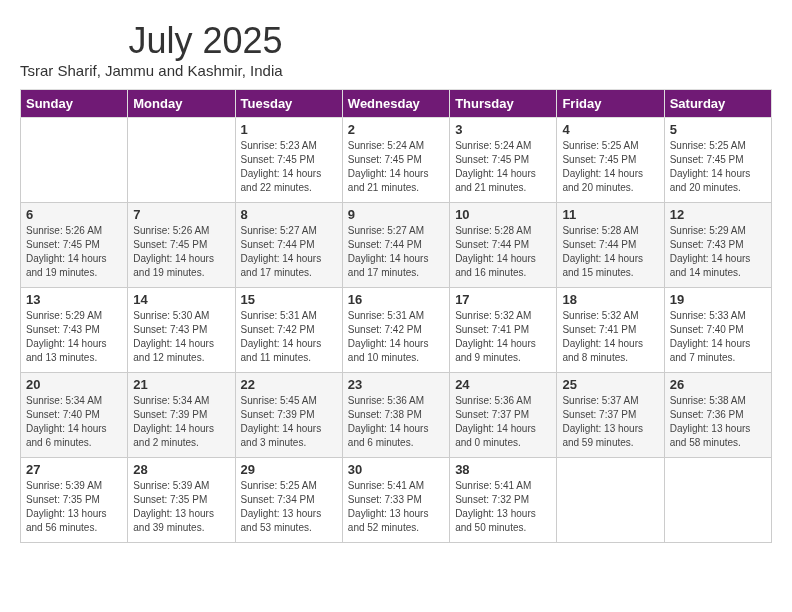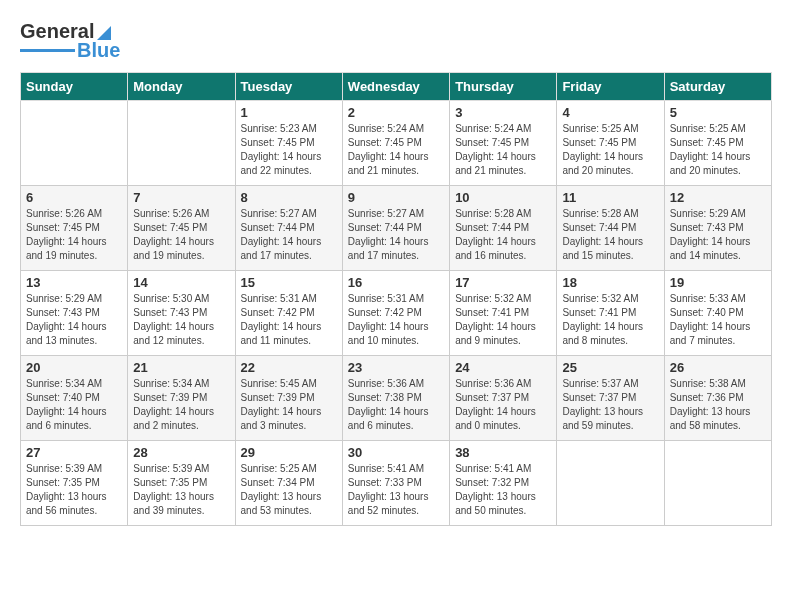--- a/index.html
+++ b/index.html
@@ -32,21 +32,21 @@
     .location {
       font-size: 15px;
       color: #333;
     }
     table {
       width: 100%;
       border-collapse: collapse;
       table-layout: fixed;
     }
     thead tr th {
-      background: #0f766e;
+      background: #701a75;
       color: #fff;
       text-align: left;
       padding: 6px 5px;
       font-size: 13px;
       font-weight: bold;
       border: 1px solid #ddd;
     }
     tbody tr td {
       vertical-align: top;
       border: 1px solid #ccc;
@@ -71,31 +71,23 @@
       line-height: 1.4;
     }
     .empty-cell {
       background: #fff !important;
     }
   </style>
 </head>
 <body>
 
 <div class="header">
-  <div class="logo">
-    <div style="display:flex; align-items:center;">
-      <span style="font-size:20px; font-weight:bold; color:#333;">General</span>
-      <svg width="18" height="20" viewBox="0 0 18 20" style="margin-left:1px;">
-        <polygon points="2,18 16,18 16,4" fill="#3a8fd4"></polygon>
-      </svg>
-    </div>
-    <div style="display:flex; align-items:center; margin-top:-4px;">
-      <div style="height:3px; background:#3a8fd4; width:55px;"></div>
-      <span style="font-size:20px; font-weight:bold; color:#3a8fd4; margin-left:2px;">Blue</span>
-    </div>
+  <div class="title-block">
+    <div class="month-year">July 2025</div>
+    <div class="location">Tsrar Sharif, Jammu and Kashmir, India</div>
   </div>
 </div>
 
 <table>
   <thead>
     <tr>
     <th>Sunday</th>
         <th>Monday</th>
         <th>Tuesday</th>
         <th>Wednesday</th>

